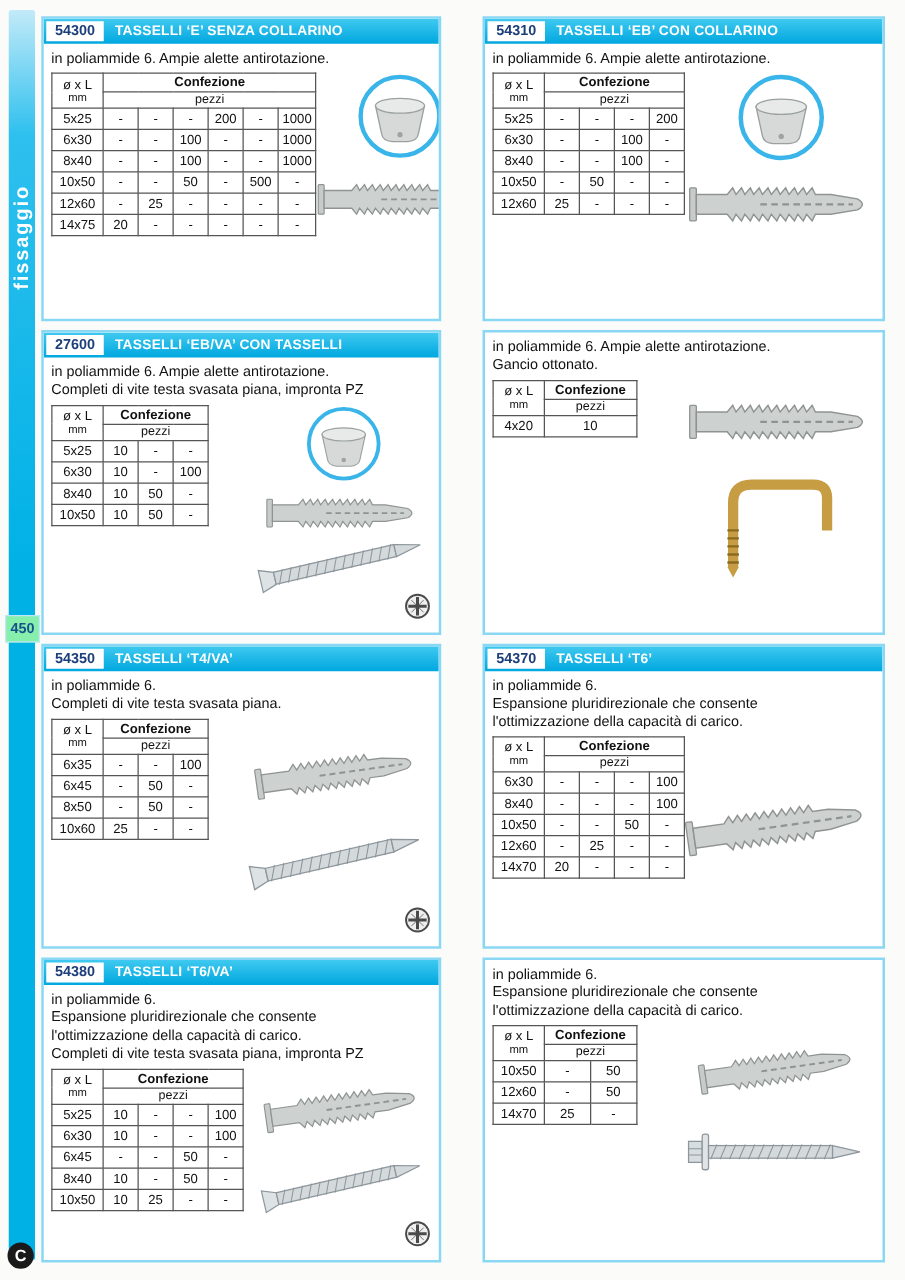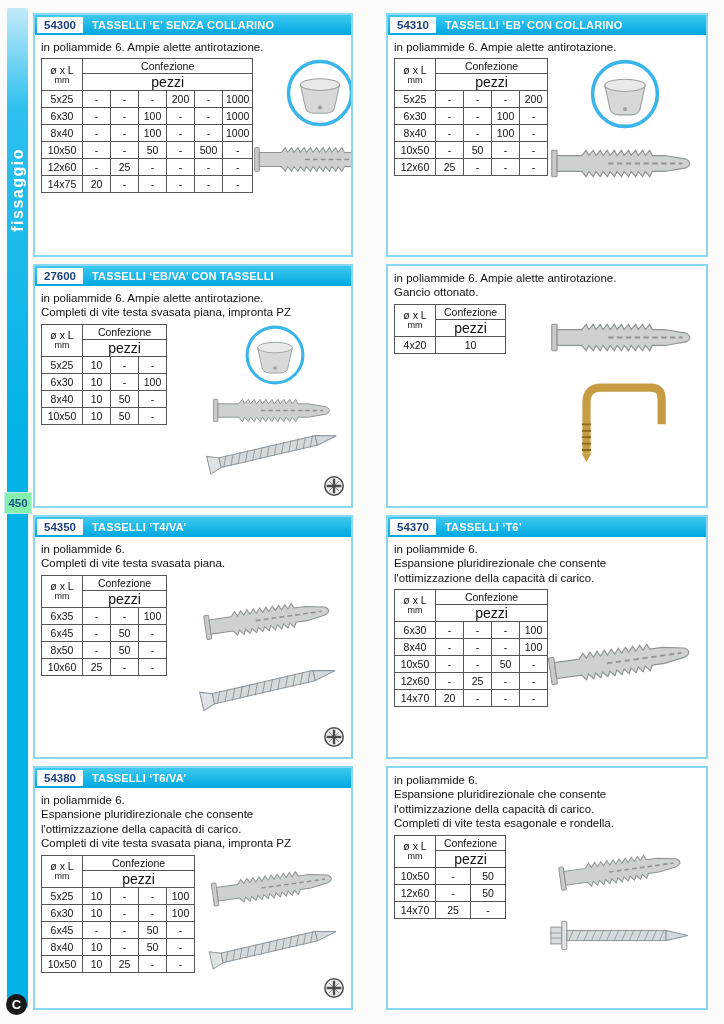--- a/index.html
+++ b/index.html
@@ -29,22 +29,22 @@
     padding:1px 7px;line-height:14px;flex:none;}
   .panel-title{color:#fff;font-weight:bold;font-size:11px;letter-spacing:.2px;white-space:nowrap;}
   .panel-desc{padding:5px 6px 2px 6px;font-size:11.5px;line-height:1.25;}
   .panel-content{display:flex;padding:2px 4px 2px 6px;}
   
   table.pack{border-collapse:collapse;font-size:10.5px;flex:none;}
   .pack th,.pack td{border:1px solid #555;text-align:center;padding:1px 3px;
     font-weight:normal;min-width:21px;height:14px;}
   .pack th.size-h{min-width:34px;line-height:1.05;}
   .pack .mm{display:block;font-size:9px;}
-  .pack .lbl-conf{padding:0 8px;}
-  .pack .lbl-pezzi{font-size:14px;height:10px;line-height:1;}
+  .pack .lbl-conf{padding:0 8px;font-weight:bold;}
+  .pack .lbl-pezzi{font-size:10px;height:10px;line-height:1;}
   
   .figure{margin-left:auto;display:flex;flex-direction:column;align-items:center;
     gap:14px;padding-right:2px;flex:none;}
   .tilt{transform:rotate(-13deg);}
   .tilt2{transform:rotate(-8deg);}
   .pz-badge{position:absolute;right:6px;bottom:5px;}
   .defs-hidden{position:absolute;width:0;height:0;overflow:hidden;}
 </style>
 </head>
 <body>
@@ -586,21 +586,20 @@
           <use href="#sym-pz"></use>
         </svg>
     </div>
   </section>
 
   <section class="panel">
     <div class="panel-desc">
         <div>in poliammide 6.</div>
         <div>Espansione pluridirezionale che consente</div>
         <div>l'ottimizzazione della capacità di carico.</div>
-        <div>Completi di vite testa esagonale e rondella.</div>
       </div>
     <div class="panel-content">
       <div>
           <table class="pack">
             <thead>
               <tr>
                 <th class="size-h" rowspan="2">ø x L<span class="mm">mm</span></th>
                 <th colspan="2" class="lbl-conf">Confezione</th>
               </tr>
               <tr>

